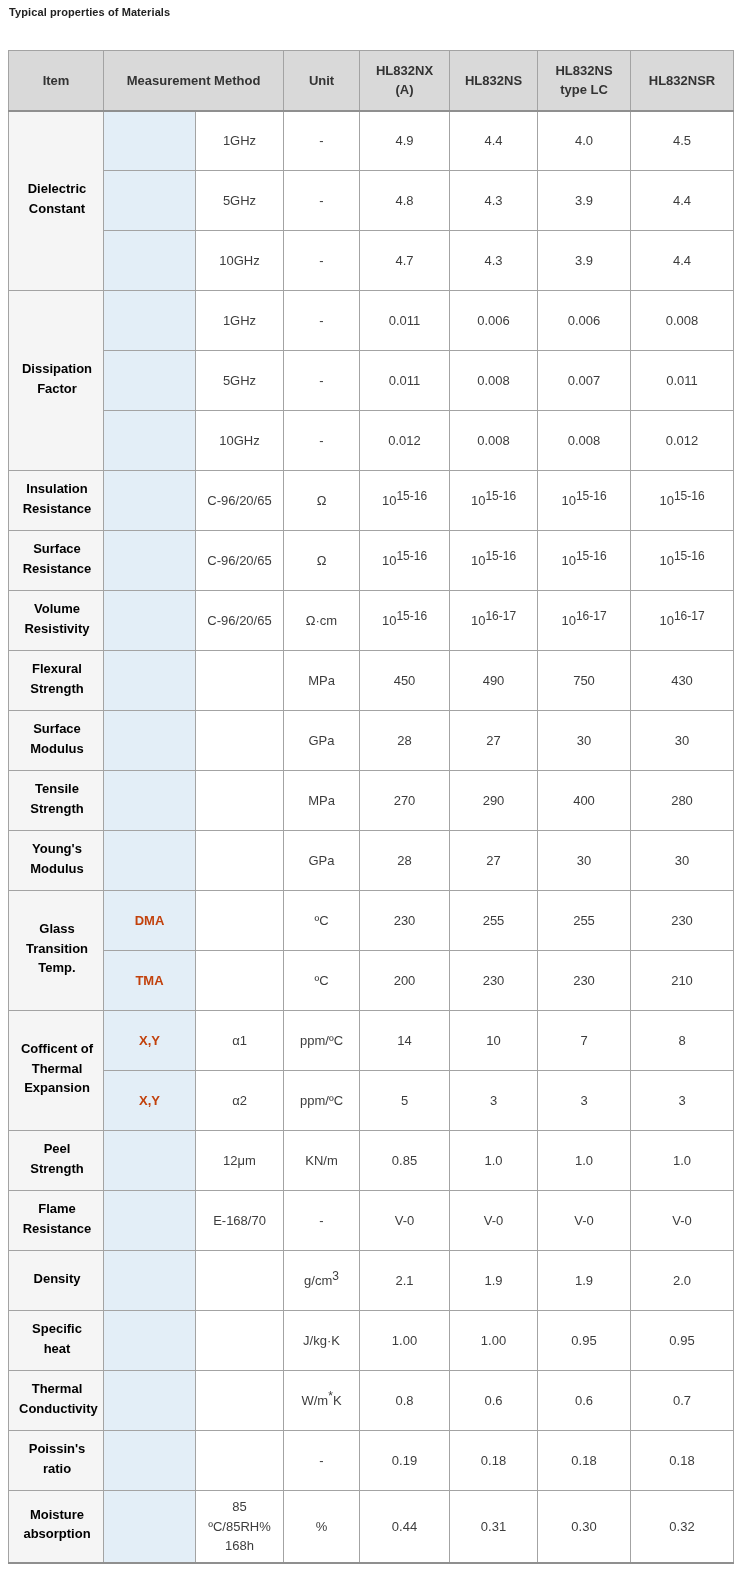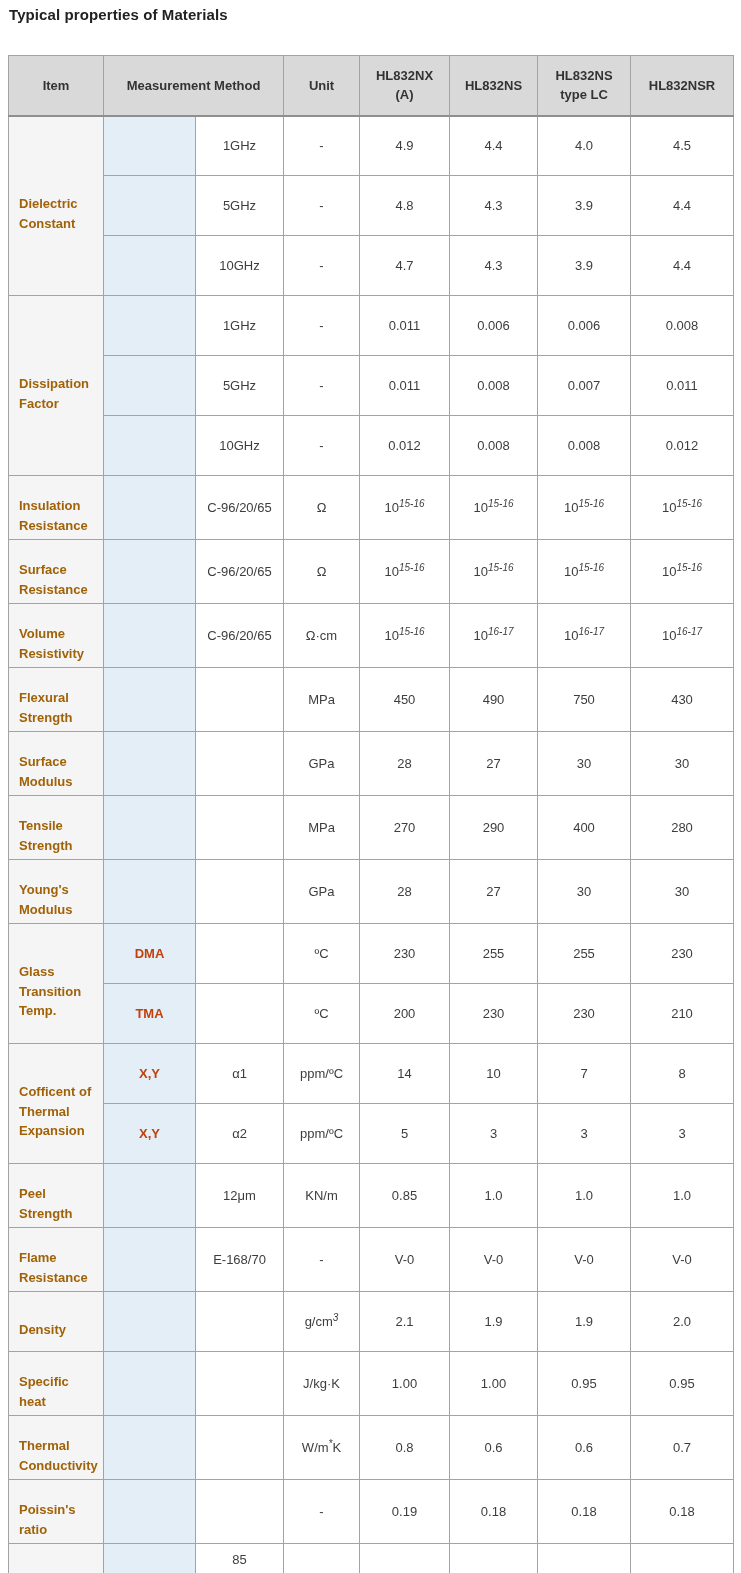--- a/index.html
+++ b/index.html
@@ -13,21 +13,21 @@
   }
   html,body{margin:0;padding:0;background:#ffffff;}
   body{
     width:741px;
     font-family:"Liberation Sans", sans-serif;
     color:var(--text);
     -webkit-font-smoothing:antialiased;
   }
   .page{padding:4px 8px 20px 8px;}
   .page-title{
-    font-size:15px;
+    font-size:11px;
     font-weight:bold;
     color:var(--heading_text);
     margin:2px 0 15px 1px;
     letter-spacing:0.1px;
   }
   table.props{
     border-collapse:collapse;
     table-layout:fixed;
     width:725px;
     margin-top:32px;
@@ -44,38 +44,38 @@
   thead th{
     background:var(--header_bg);
     font-weight:bold;
     color:#333333;
     height:60px;
     padding:4px 6px;
   }
   tbody td{height:60px;padding:4px 6px;}
   tbody th.item-cell{
     background:var(--row_label_bg);
-    text-align:left;
+    text-align:center;
     font-weight:bold;
-    color:#a16207;
-    padding:20px 8px 4px 10px;
+    color:#000000;
+    padding:0 8px 4px 10px;
     height:60px;
   }
   td.method1-cell{
     background:var(--method_highlight_bg);
     font-weight:bold;
     color:#c2410c;
   }
   td.method2-cell, td.unit-cell{padding:6px 11px;}
   td.value-cell{font-size:13.5px;}
   tbody tr.group-end > th, tbody tr.group-end > td{border-bottom:1px solid var(--border);}
   table.props tr:last-child th, table.props tr:last-child td{
     border-bottom:2px solid var(--border_strong);
   }
-  sup{font-size:10px;line-height:0;vertical-align:super;letter-spacing:0;font-style:italic;}
+  sup{font-size:12px;line-height:0;vertical-align:super;letter-spacing:0;}
 </style>
 </head>
 <body>
 
 <div class="page">
   <div class="page-title">Typical properties of Materials</div>
 
   <table class="props">
     <colgroup>
       <col style="width:95px">

